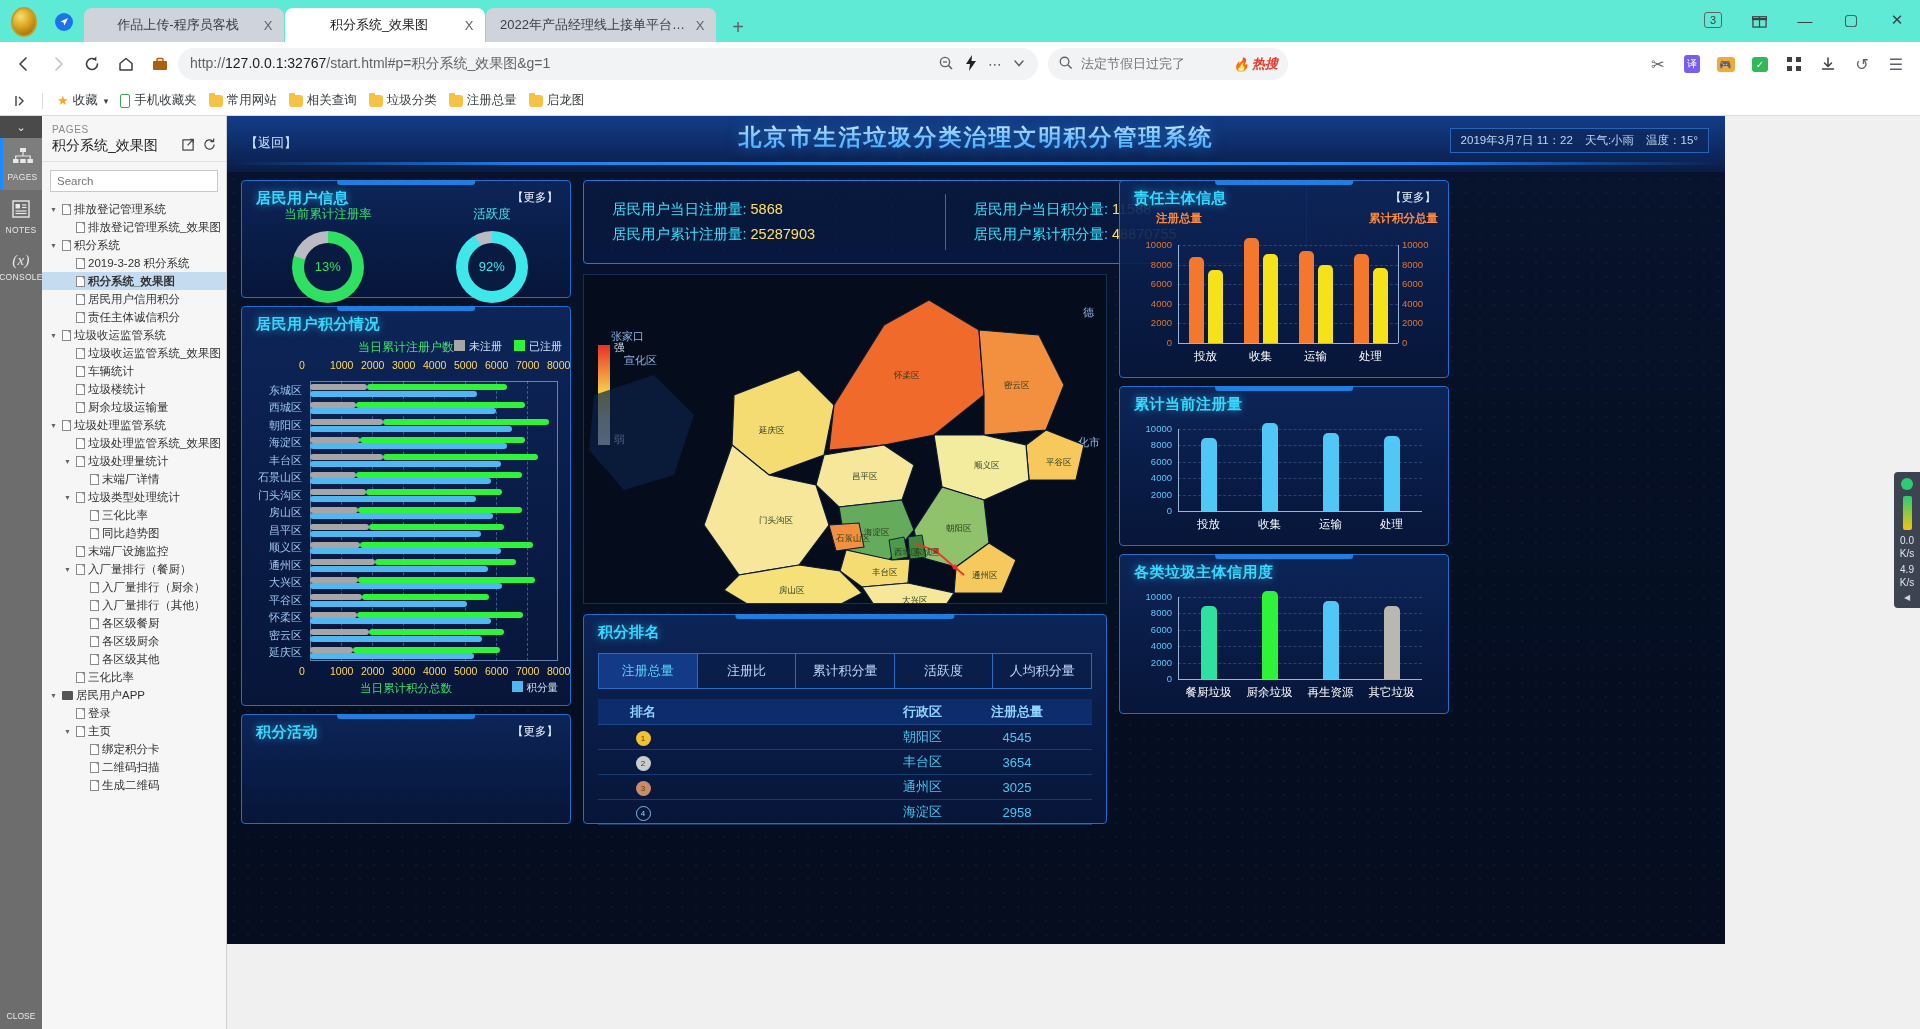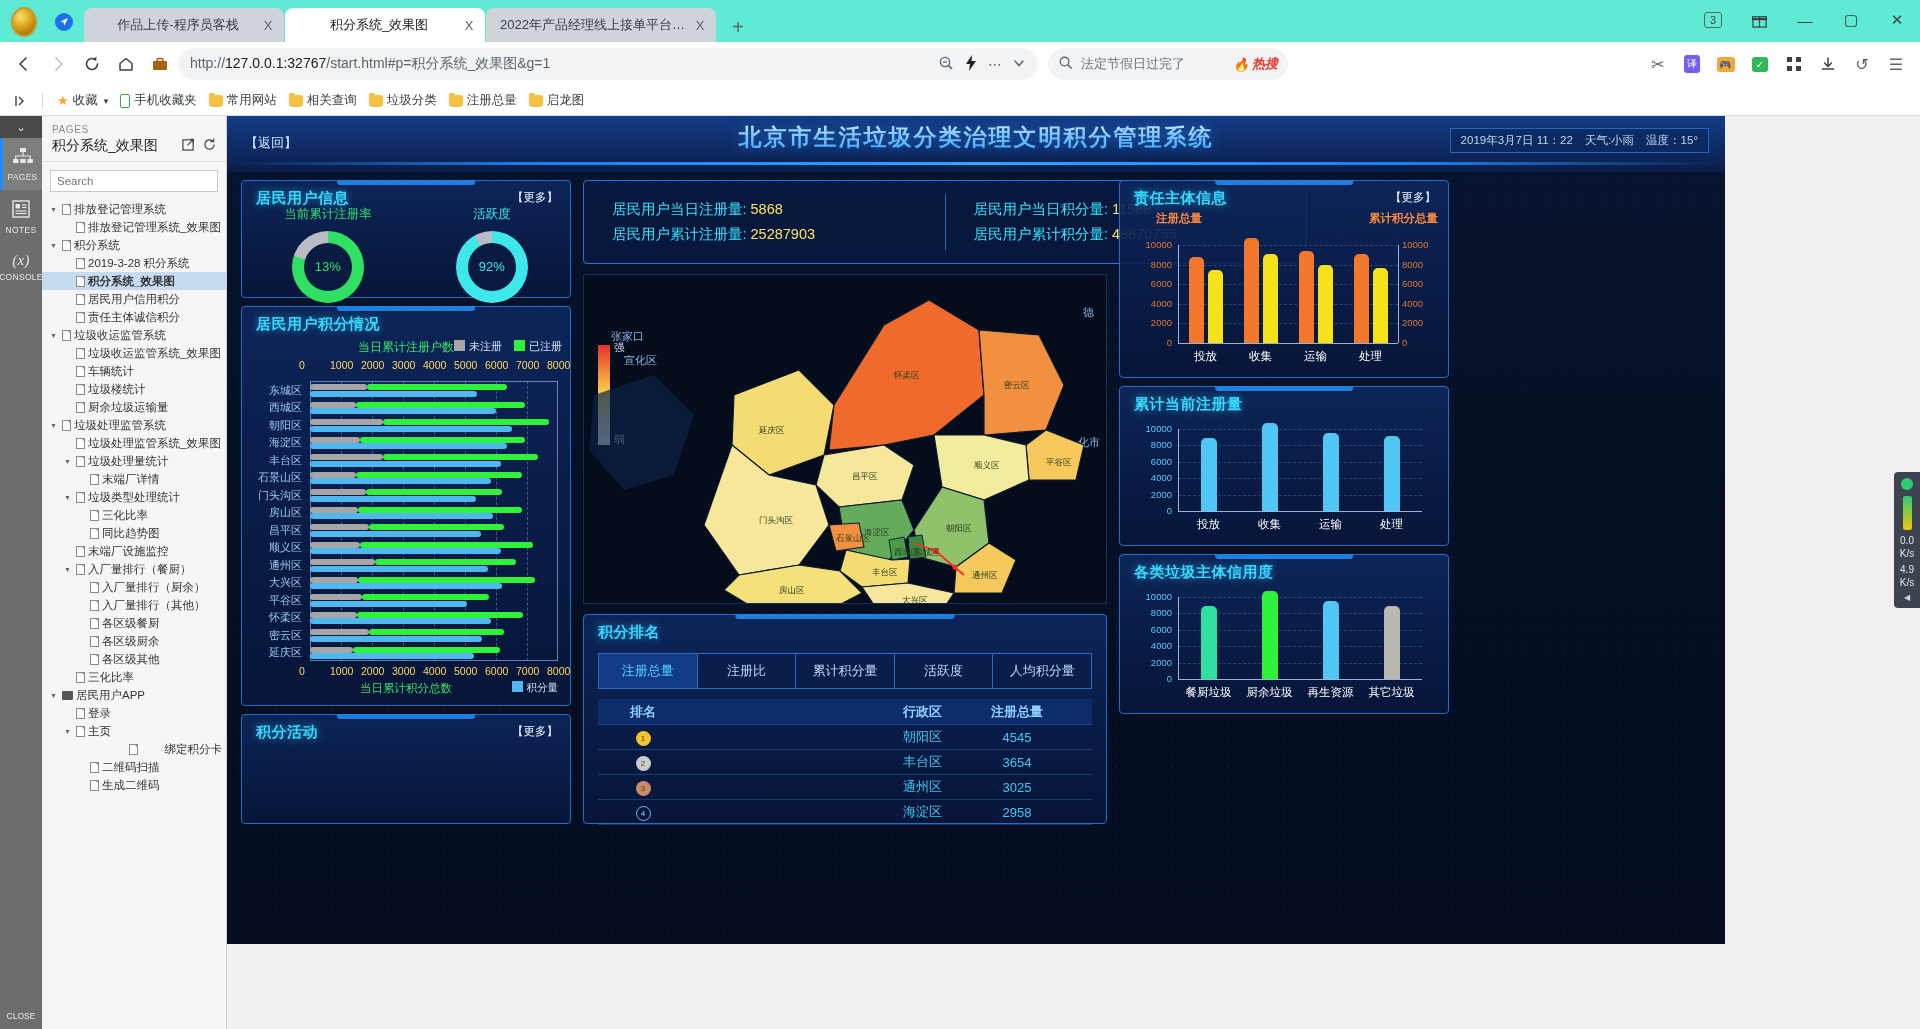--- a/index.html
+++ b/index.html
@@ -578,21 +578,21 @@
           <div class="tnode" style="padding-left: 20px;">
             <span class="caret"></span>
             <span class="pg-ico"></span>
             <span>登录</span>
           </div>
           <div class="tnode" style="padding-left: 20px;">
             <span class="caret">▼</span>
             <span class="pg-ico"></span>
             <span>主页</span>
           </div>
-          <div class="tnode" style="padding-left: 50px; justify-content: space-between;">
+          <div class="tnode" style="padding-left: 34px;">
             <span class="caret"></span>
             <span class="pg-ico"></span>
             <span>绑定积分卡</span>
           </div>
           <div class="tnode" style="padding-left: 34px;">
             <span class="caret"></span>
             <span class="pg-ico"></span>
             <span>二维码扫描</span>
           </div>
           <div class="tnode" style="padding-left: 34px;">

